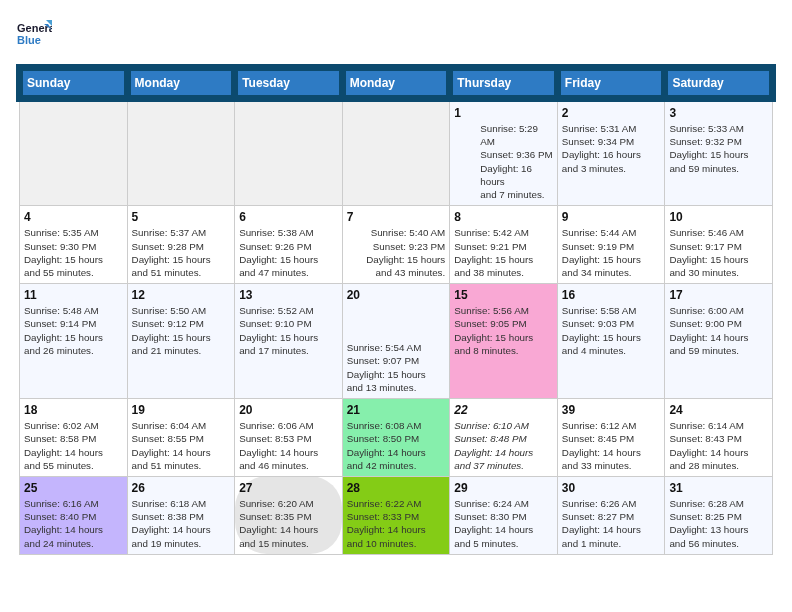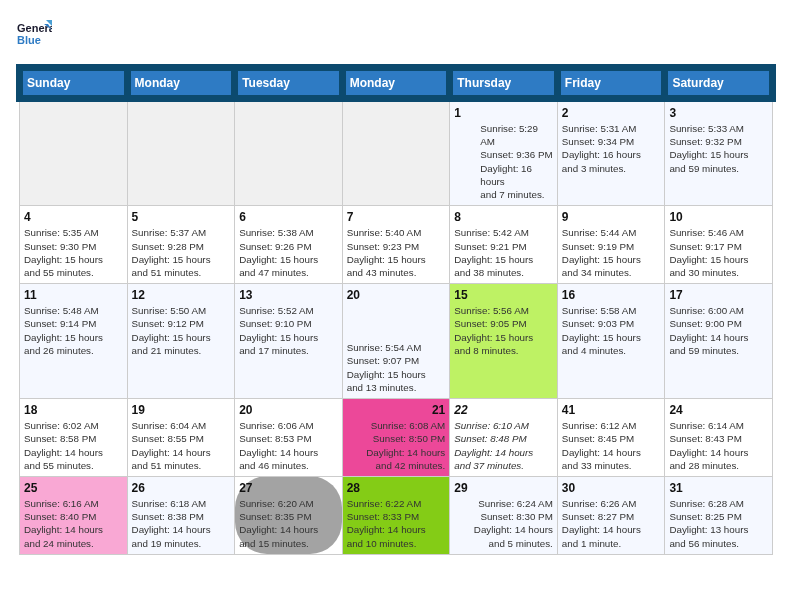--- a/index.html
+++ b/index.html
@@ -156,21 +156,21 @@
         </td>
         <td style="background: rgb(255, 255, 255);">
           <div class="day-number">6</div>
           <div class="day-info" style="white-space: pre-line;">Sunrise: 5:38 AM
 Sunset: 9:26 PM
 Daylight: 15 hours
 and 47 minutes.</div>
         </td>
         <td style="background: rgb(255, 255, 255);">
           <div class="day-number">7</div>
-          <div class="day-info" style="white-space: pre-line;">Sunrise: 5:40 AM
+          <div class="day-info" style="white-space: pre-line; text-align: right;">Sunrise: 5:40 AM
 Sunset: 9:23 PM
 Daylight: 15 hours
 and 43 minutes.</div>
         </td>
         <td style="background: rgb(255, 255, 255);">
           <div class="day-number">8</div>
           <div class="day-info" style="white-space: pre-line;">Sunrise: 5:42 AM
 Sunset: 9:21 PM
 Daylight: 15 hours
 and 38 minutes.</div>
@@ -212,21 +212,21 @@
 Daylight: 15 hours
 and 17 minutes.</div>
         </td>
         <td style="background: rgb(245, 248, 255);">
           <div class="day-number">20</div>
           <div class="day-info" style="white-space: pre-line; margin-top: 39px;">Sunrise: 5:54 AM
 Sunset: 9:07 PM
 Daylight: 15 hours
 and 13 minutes.</div>
         </td>
-        <td style="background: #bef264;">
+        <td style="background: #f9a8d4;">
           <div class="day-number">15</div>
           <div class="day-info" style="white-space: pre-line;">Sunrise: 5:56 AM
 Sunset: 9:05 PM
 Daylight: 15 hours
 and 8 minutes.</div>
         </td>
         <td style="background: rgb(245, 248, 255);">
           <div class="day-number">16</div>
           <div class="day-info" style="white-space: pre-line;">Sunrise: 5:58 AM
 Sunset: 9:03 PM
@@ -256,81 +256,81 @@
 Daylight: 14 hours
 and 51 minutes.</div>
         </td>
         <td style="background: rgb(255, 255, 255);">
           <div class="day-number">20</div>
           <div class="day-info" style="white-space: pre-line;">Sunrise: 6:06 AM
 Sunset: 8:53 PM
 Daylight: 14 hours
 and 46 minutes.</div>
         </td>
-        <td style="background: #ec4899; text-align: right;">
+        <td style="background: #86efac;">
           <div class="day-number">21</div>
           <div class="day-info" style="white-space: pre-line;">Sunrise: 6:08 AM
 Sunset: 8:50 PM
 Daylight: 14 hours
 and 42 minutes.</div>
         </td>
         <td style="background: rgb(255, 255, 255); font-style: italic;">
           <div class="day-number">22</div>
           <div class="day-info" style="white-space: pre-line;">Sunrise: 6:10 AM
 Sunset: 8:48 PM
 Daylight: 14 hours
 and 37 minutes.</div>
         </td>
         <td style="background: rgb(255, 255, 255);">
-          <div class="day-number">41</div>
+          <div class="day-number">39</div>
           <div class="day-info" style="white-space: pre-line;">Sunrise: 6:12 AM
 Sunset: 8:45 PM
 Daylight: 14 hours
 and 33 minutes.</div>
         </td>
         <td style="background: rgb(255, 255, 255);">
           <div class="day-number">24</div>
           <div class="day-info" style="white-space: pre-line;">Sunrise: 6:14 AM
 Sunset: 8:43 PM
 Daylight: 14 hours
 and 28 minutes.</div>
         </td>
       </tr>
       <tr>
-        <td style="background: #f9a8d4;">
+        <td style="background: #c4b5fd;">
           <div class="day-number">25</div>
           <div class="day-info" style="white-space: pre-line;">Sunrise: 6:16 AM
 Sunset: 8:40 PM
 Daylight: 14 hours
 and 24 minutes.</div>
         </td>
         <td style="background: rgb(245, 248, 255);">
           <div class="day-number">26</div>
           <div class="day-info" style="white-space: pre-line;">Sunrise: 6:18 AM
 Sunset: 8:38 PM
 Daylight: 14 hours
 and 19 minutes.</div>
         </td>
-        <td style="background: #a3a3a3; border-radius: 32px;">
+        <td style="background: #e5e5e5; border-radius: 32px;">
           <div class="day-number">27</div>
           <div class="day-info" style="white-space: pre-line;">Sunrise: 6:20 AM
 Sunset: 8:35 PM
 Daylight: 14 hours
 and 15 minutes.</div>
         </td>
         <td style="background: #84cc16;">
           <div class="day-number">28</div>
           <div class="day-info" style="white-space: pre-line;">Sunrise: 6:22 AM
 Sunset: 8:33 PM
 Daylight: 14 hours
 and 10 minutes.</div>
         </td>
         <td style="background: rgb(245, 248, 255);">
           <div class="day-number">29</div>
-          <div class="day-info" style="white-space: pre-line; text-align: right;">Sunrise: 6:24 AM
+          <div class="day-info" style="white-space: pre-line;">Sunrise: 6:24 AM
 Sunset: 8:30 PM
 Daylight: 14 hours
 and 5 minutes.</div>
         </td>
         <td style="background: rgb(245, 248, 255);">
           <div class="day-number">30</div>
           <div class="day-info" style="white-space: pre-line;">Sunrise: 6:26 AM
 Sunset: 8:27 PM
 Daylight: 14 hours
 and 1 minute.</div>

